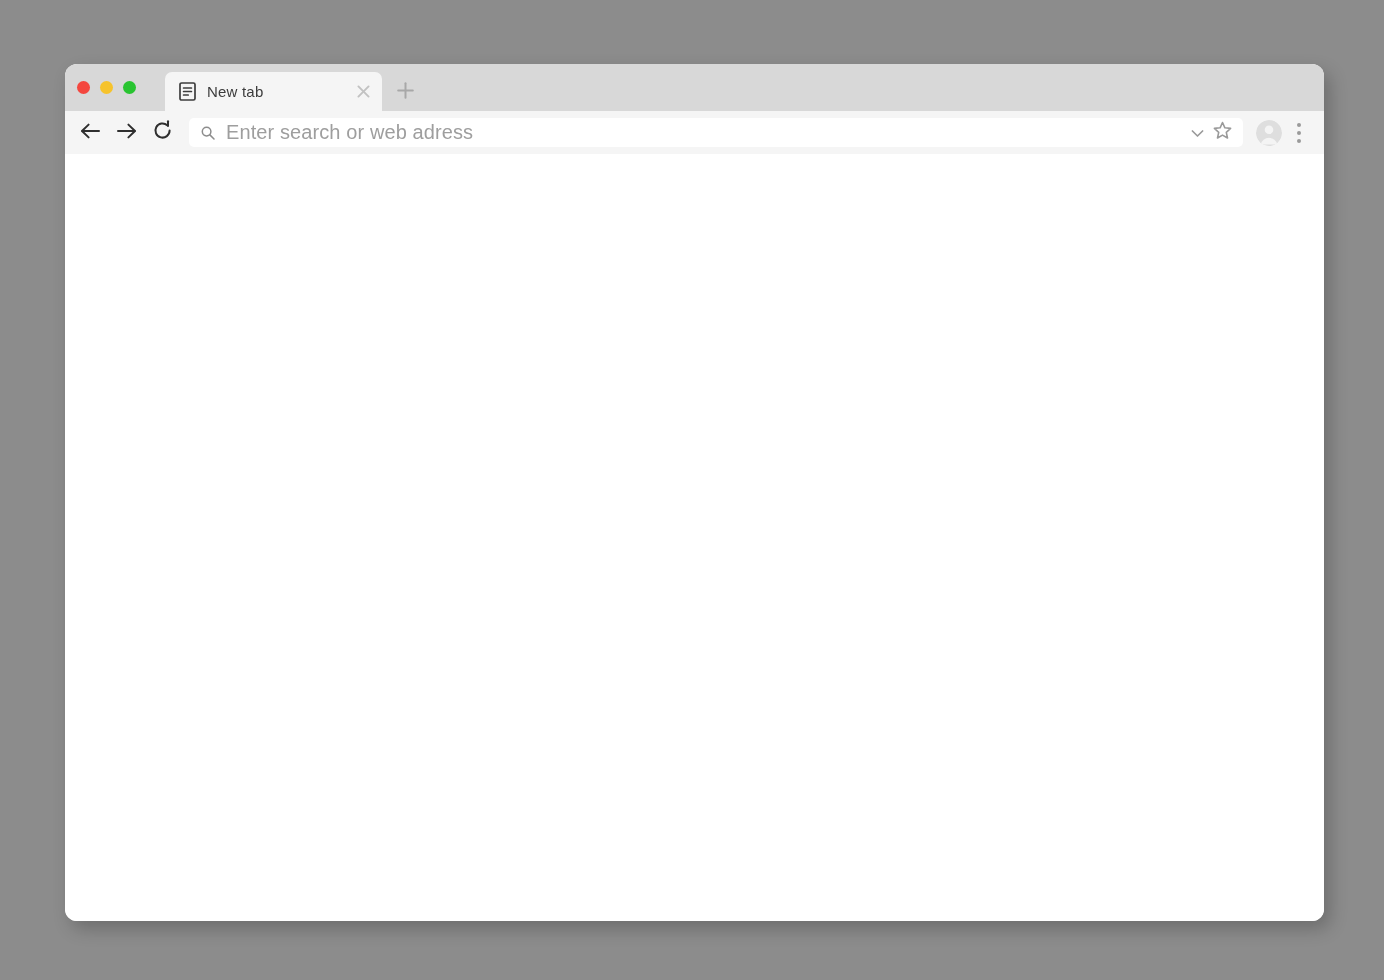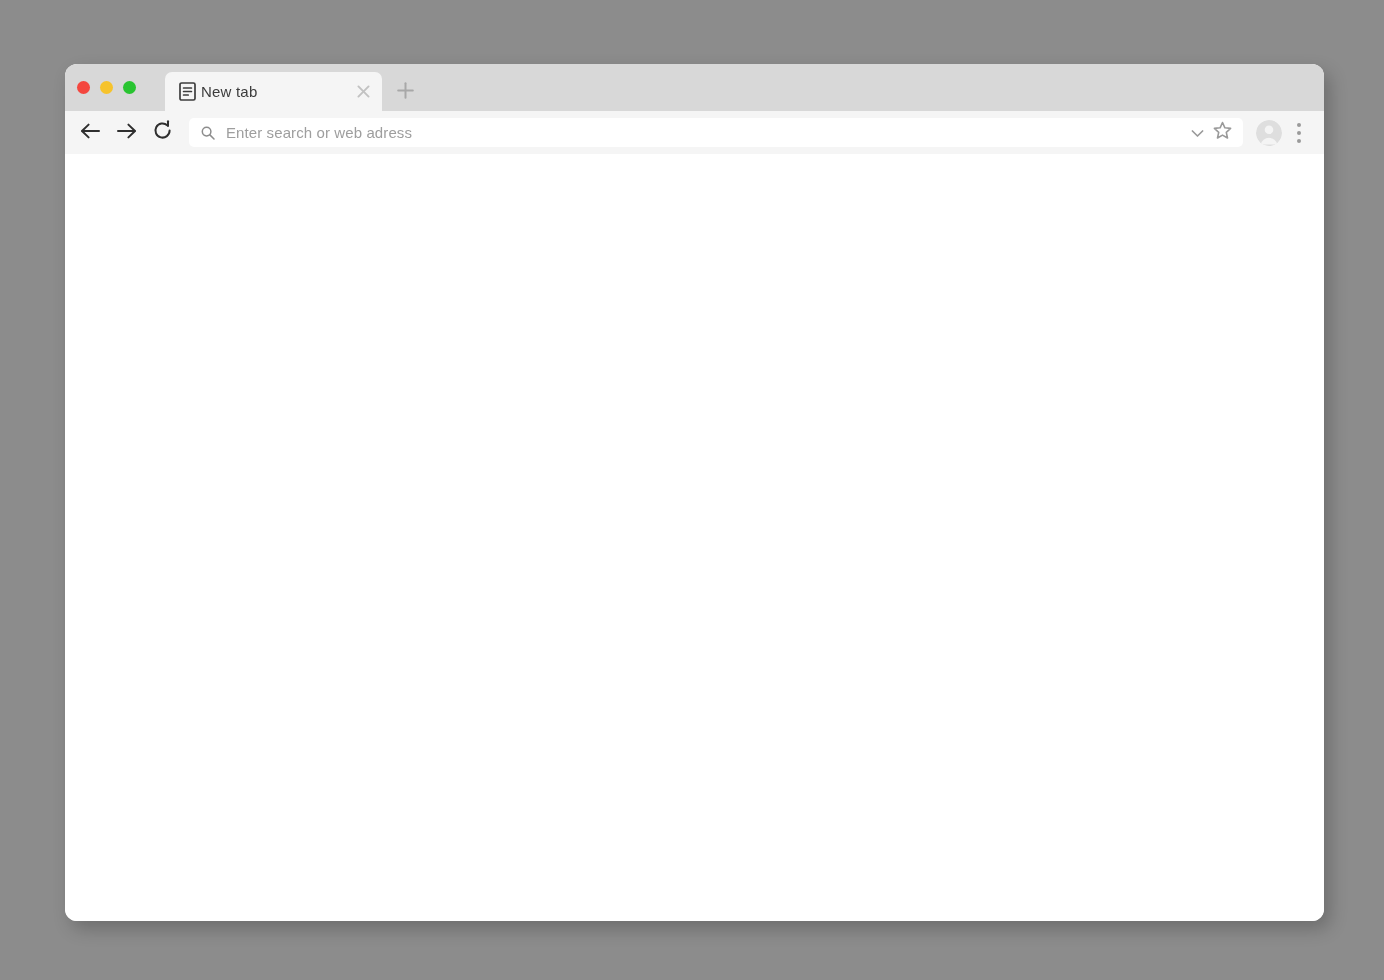--- a/index.html
+++ b/index.html
@@ -71,21 +71,21 @@
     box-sizing: border-box;
   }
   .tab-favicon {
     width: 17px;
     height: 19px;
     flex: 0 0 auto;
     display: block;
   }
   .tab-title {
     flex: 1 1 auto;
-    margin-left: 5px;
+    margin-left: 11px;
     font-size: 15px;
     color: #3c3c3c;
     letter-spacing: 0.2px;
     white-space: nowrap;
     overflow: hidden;
   }
   .tab-close {
     flex: 0 0 auto;
     width: 26px;
     height: 26px;
@@ -142,21 +142,21 @@
     width: 14px;
     height: 14px;
     display: block;
   }
   .omnibox-input {
     flex: 1 1 auto;
     border: none;
     outline: none;
     background: transparent;
     font-family: "Liberation Sans", sans-serif;
-    font-size: 15px;
+    font-size: 20px;
     color: #3c3c3c;
     margin-left: 11px;
     padding: 0;
     letter-spacing: 0.1px;
   }
   .omnibox-input::placeholder {
     color: #9e9e9e;
     opacity: 1;
   }
   .omni-btn {

